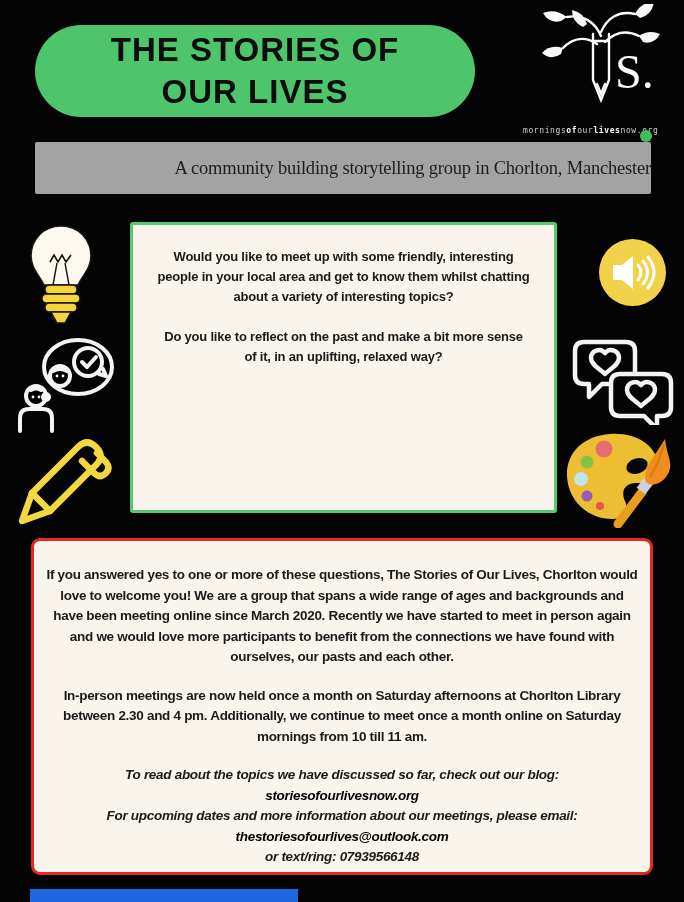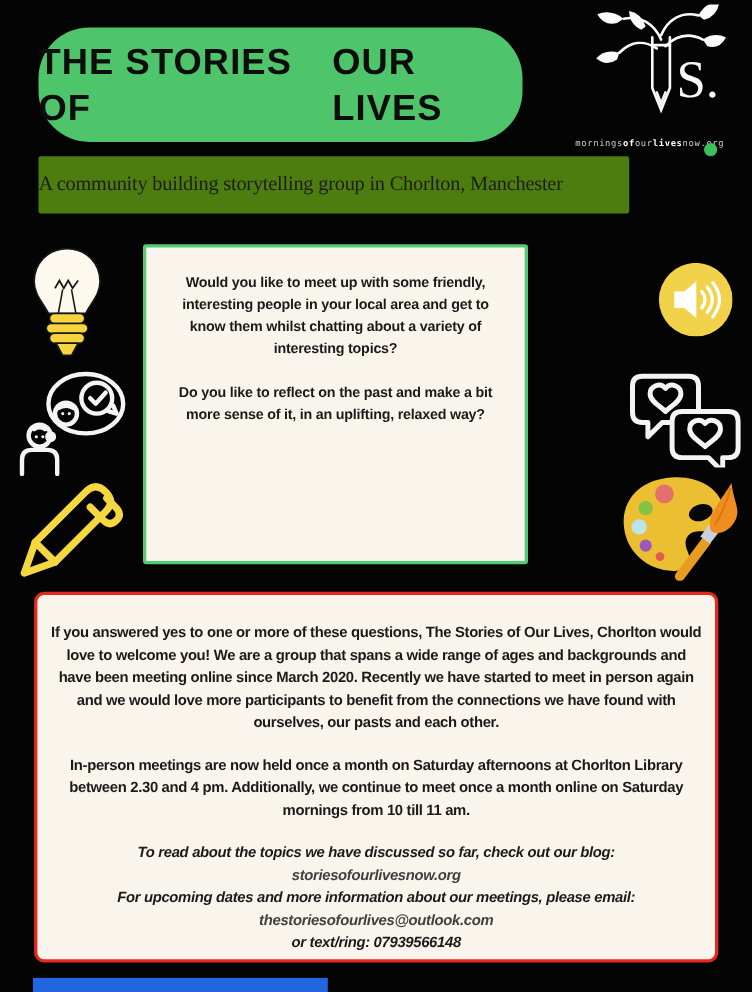--- a/index.html
+++ b/index.html
@@ -1,47 +1,47 @@
 <!DOCTYPE html>
 <html><head>
 <meta charset="utf-8">
 <style>
   html,body{margin:0;padding:0;background:#000;}
   .canvas{position:relative;width:684px;height:902px;background:#040404;overflow:hidden;
           font-family:"Liberation Sans",sans-serif;}
   .abs{position:absolute;}
 
   
-  .title-pill{left:35px;top:25px;width:440px;height:104px;background:#4ec46b;border-radius:46px;
-              display:flex;flex-direction:row;align-items:center;justify-content:center;}
+  .title-pill{left:35px;top:25px;width:440px;height:92px;background:#4ec46b;border-radius:46px;
+              display:flex;flex-direction:column;align-items:center;justify-content:center;}
   .title-line{font-size:33px;font-weight:bold;color:#0d0d0d;letter-spacing:1px;line-height:42px;}
 
   
   .logo-box{left:515px;top:4px;width:166px;height:138px;}
   .logo-url{position:absolute;left:8px;top:122px;width:150px;font-family:"DejaVu Sans Mono",monospace;
             font-size:8px;color:#cfcfcf;letter-spacing:0.6px;white-space:nowrap;}
   .logo-url .b{font-weight:bold;color:#ffffff;}
   .green-dot{left:640px;top:130px;width:12px;height:12px;border-radius:50%;background:#3cc05a;}
 
   
-  .banner{left:35px;top:142px;width:537px;height:52px;background:#4d7c0f;border-radius:2px;
-          display:flex;align-items:center;justify-content:flex-start;}
+  .banner{left:35px;top:142px;width:616px;height:52px;background:#a3a3a3;border-radius:2px;
+          display:flex;align-items:center;justify-content:flex-end;}
   .banner-text{font-family:"Liberation Serif",serif;font-size:18.5px;color:#1d1d1d;letter-spacing:-0.2px;}
 
   
-  .qbox{left:130px;top:222px;width:350px;height:291px;box-sizing:border-box;background:#faf5ec;
+  .qbox{left:130px;top:222px;width:427px;height:291px;box-sizing:border-box;background:#faf5ec;
         border:3px solid #55c973;border-radius:3px;padding:22px 24px 10px;text-align:center;overflow:hidden;}
   .qbox p{margin:0 0 20px;font-size:13px;font-weight:bold;color:#1a1a1a;line-height:20px;letter-spacing:-0.2px;}
 
   
   .ibox{left:31px;top:538px;width:622px;height:337px;box-sizing:border-box;background:#faf5ec;
         border:3px solid #e6281e;border-radius:9px;padding:24px 12px 10px;text-align:center;overflow:hidden;}
   .ibox p{margin:0 0 18px;font-size:13.5px;font-weight:bold;color:#1a1a1a;line-height:20.5px;letter-spacing:-0.3px;}
   .contact div{font-size:13.5px;font-weight:bold;color:#1a1a1a;line-height:20.5px;letter-spacing:-0.3px;font-style:italic;}
-  a.link{color:#404040;text-decoration:none;font-weight:bold;}
+  a.link{color:#000000;text-decoration:none;font-weight:bold;}
 
   
   .blue-bar{left:30px;top:889px;width:268px;height:13px;background:#2066e0;}
 
   svg{display:block;}
 </style>
 </head>
 <body>
 
 <div class="canvas">

